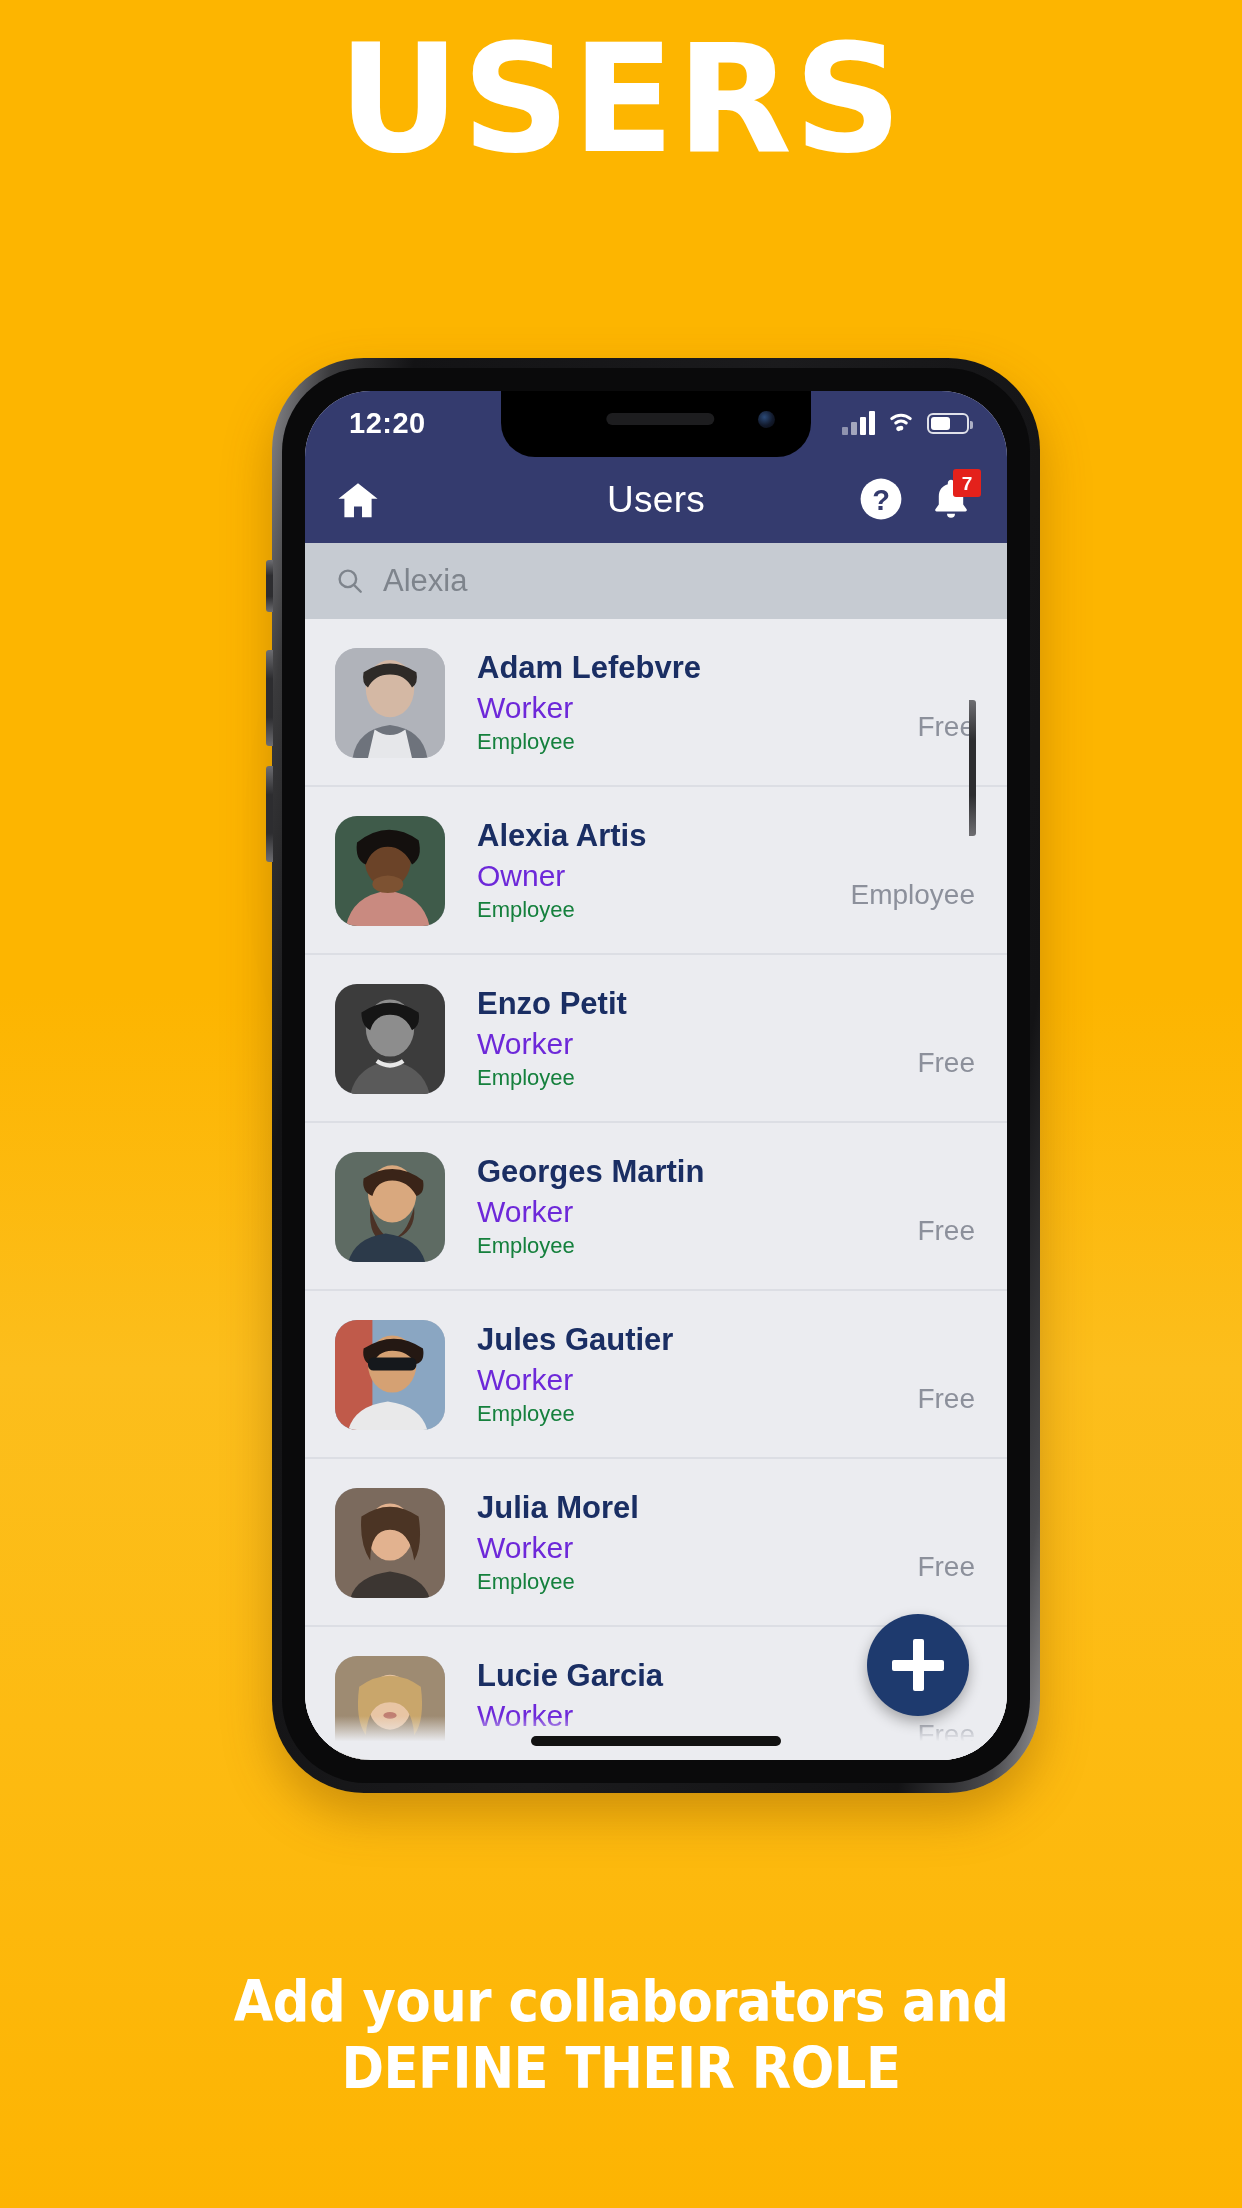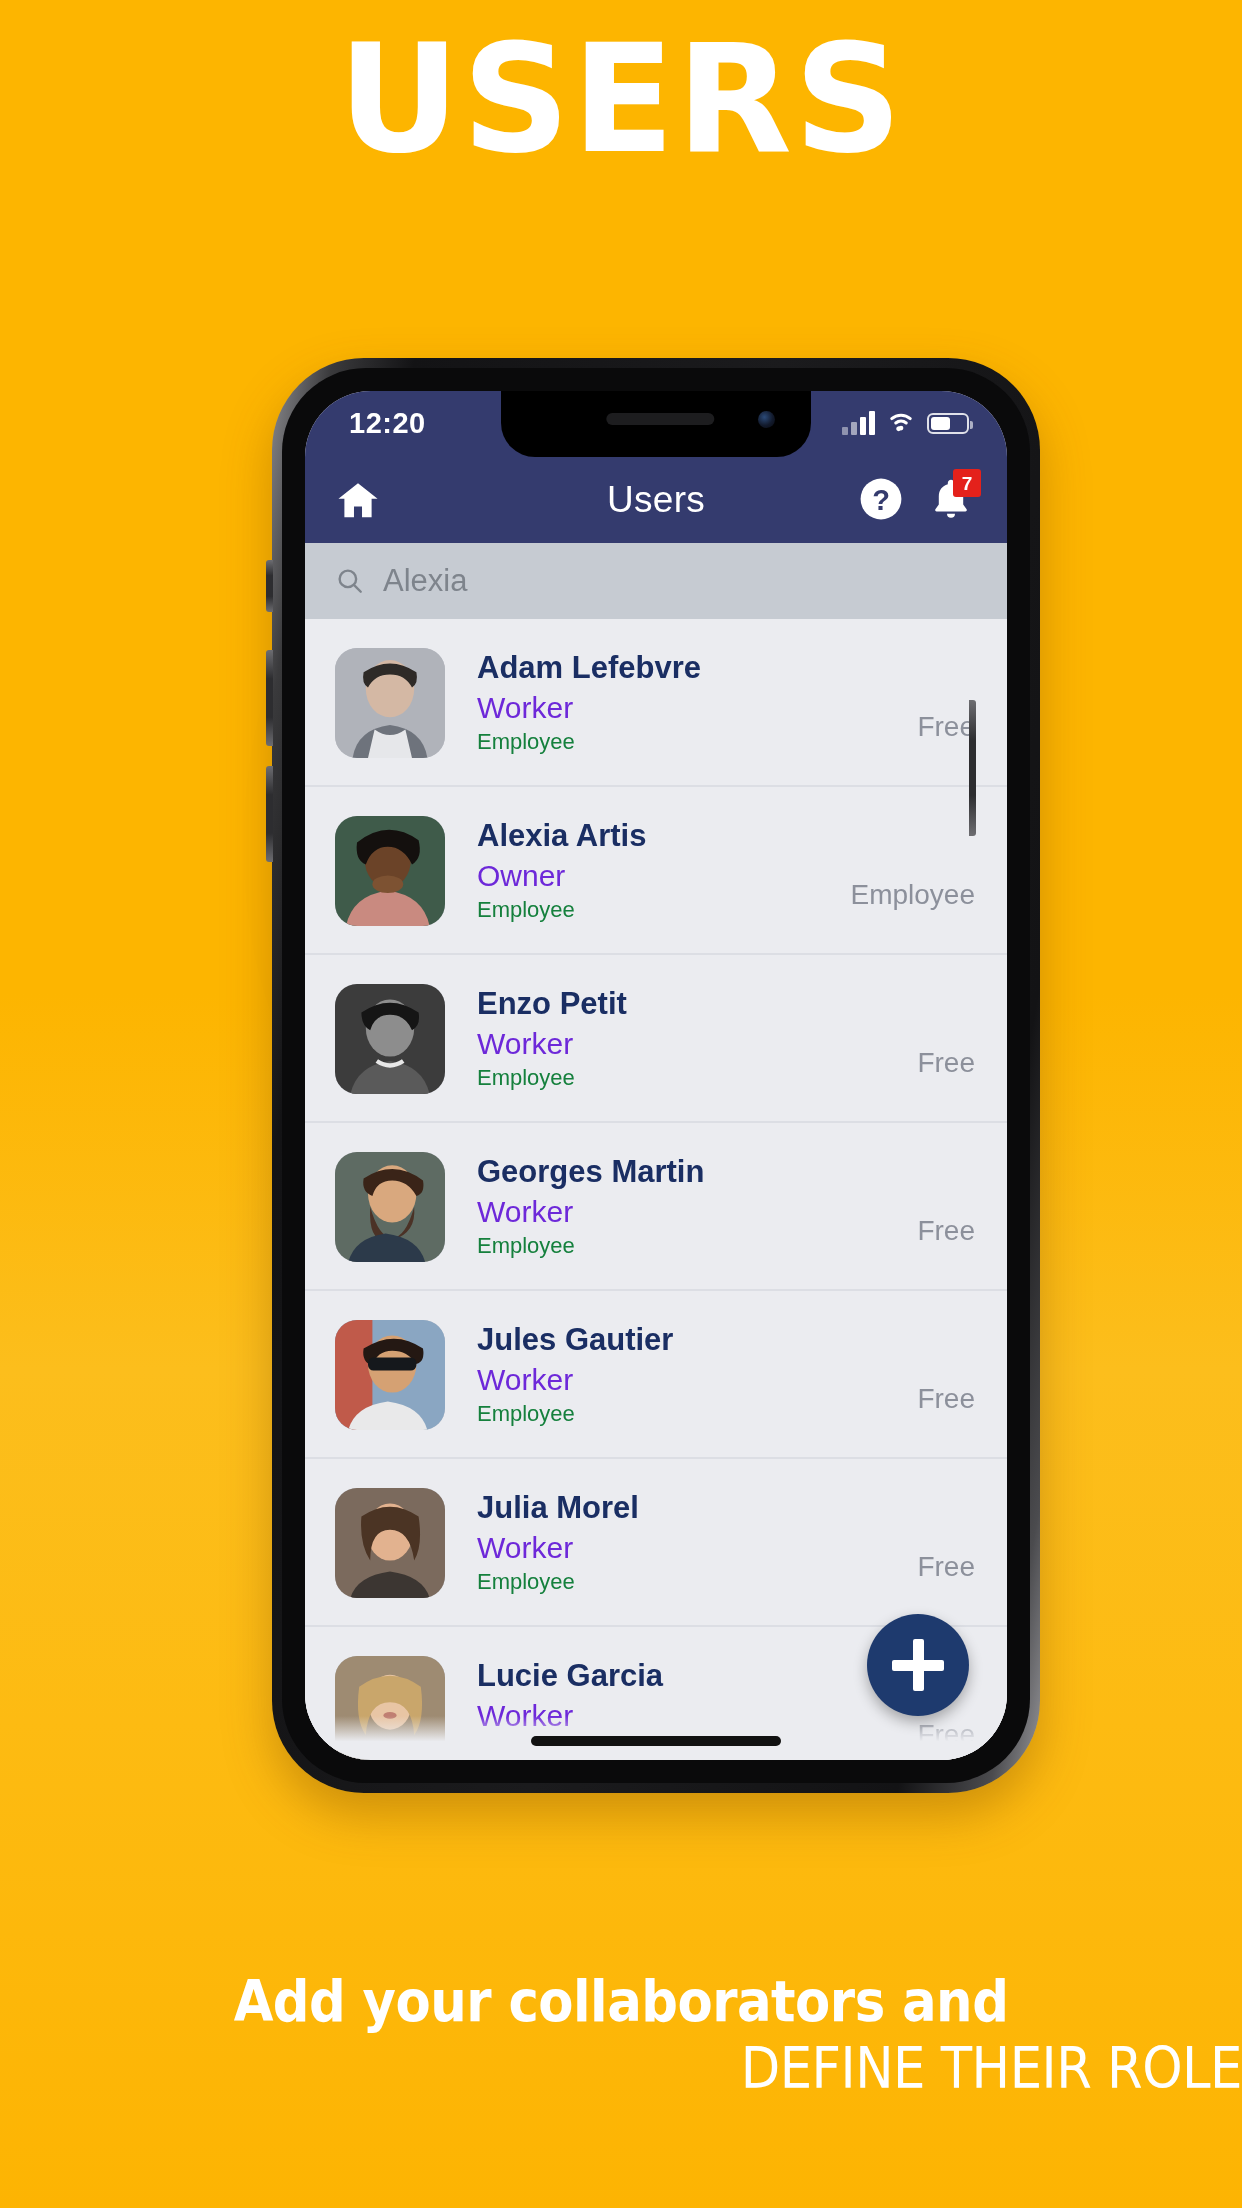--- a/index.html
+++ b/index.html
@@ -28,21 +28,21 @@
     z-index: 5;
     font-family: "DejaVu Sans", sans-serif;
   }
   
   .caption {
     position: absolute; left: 0; right: 0; bottom: 106px;
     text-align: center; color: #FFFFFF; z-index: 5;
     font-family: "DejaVu Sans Condensed", "DejaVu Sans", sans-serif;
   }
   .caption .line1 { font-size: 57px; font-weight: bold; line-height: 1.18; letter-spacing: -0.5px; }
-  .caption .line2 { font-size: 57px; font-weight: normal; line-height: 1.18; letter-spacing: -0.5px; text-align: right; }
+  .caption .line2 { font-size: 57px; font-weight: bold; line-height: 1.18; letter-spacing: -0.5px; }
 
   
   .phone-shadow {
     position: absolute;
     left: 252px; top: 380px;
     width: 740px; height: 930px;
     background: radial-gradient(ellipse at center, rgba(140,85,0,0.30) 0%, rgba(160,100,0,0.0) 68%);
     filter: blur(26px);
     z-index: 1;
   }

